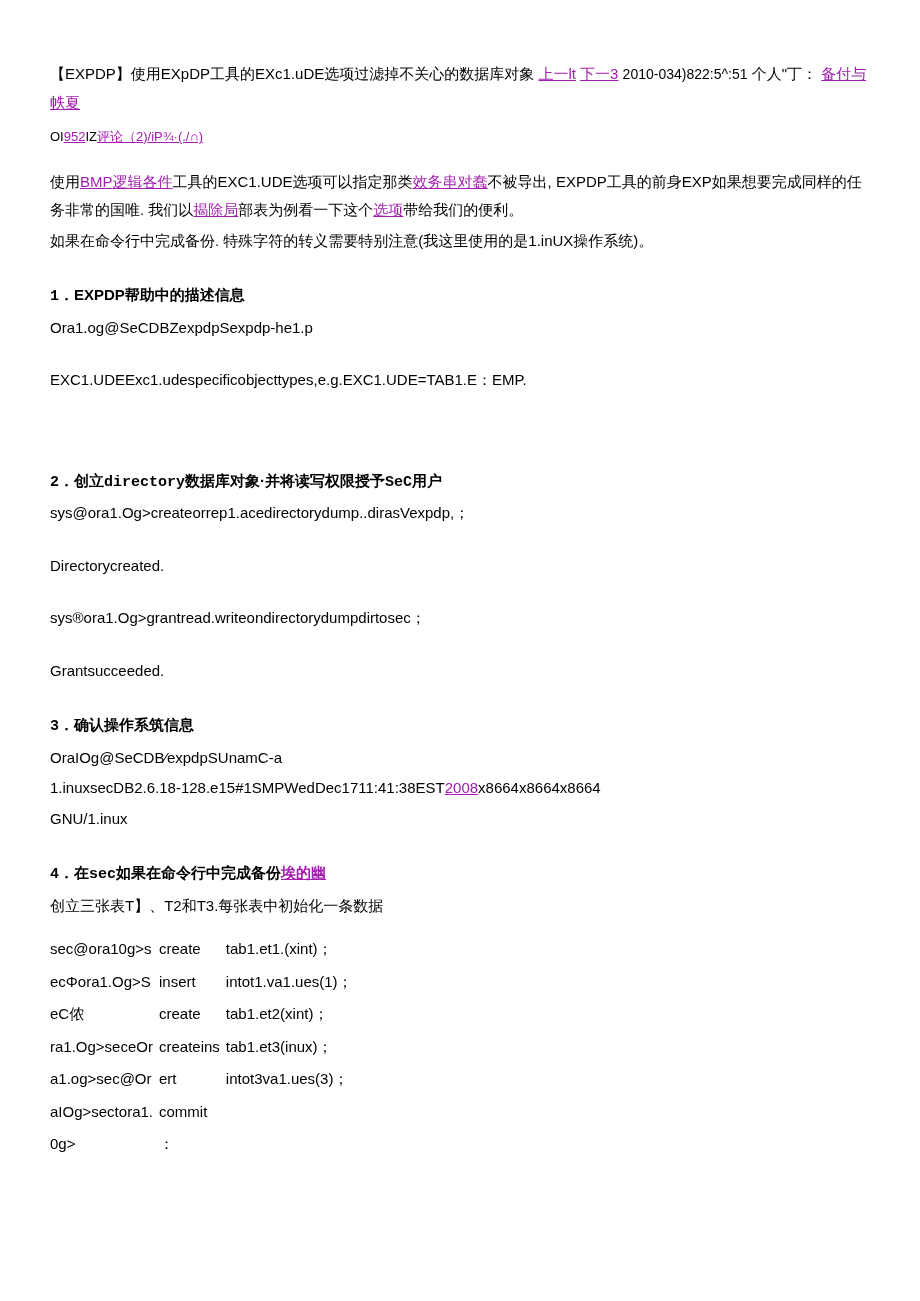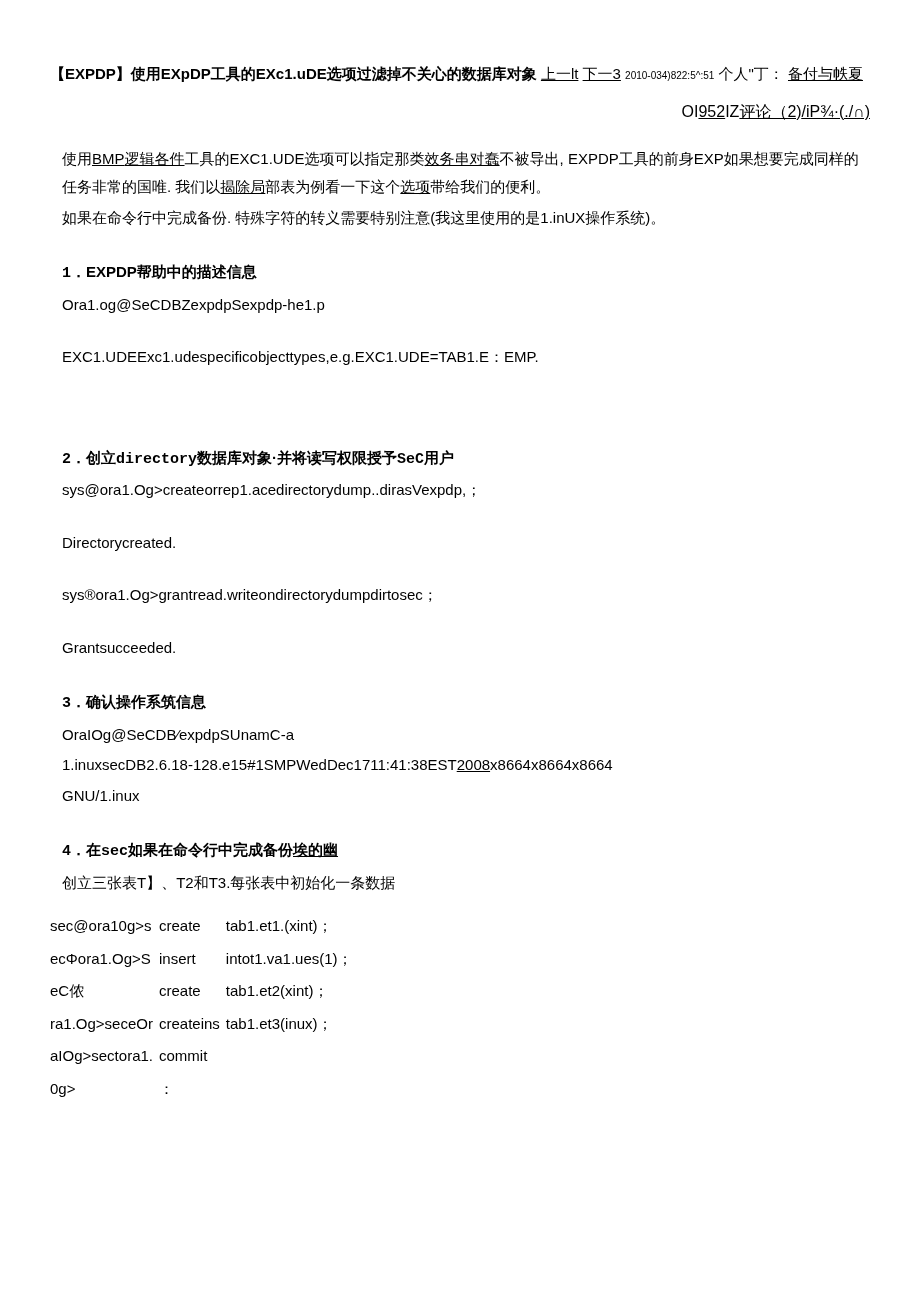--- a/index.html
+++ b/index.html
@@ -10,49 +10,48 @@
     max-width: 820px;
     margin: 0 auto;
     padding: 60px 50px;
     background: #fff;
   }
   .title-line {
     font-size: 15px;
     margin-bottom: 4px;
   }
   .title-bold {
-    font-weight: bold;
+    font-weight: normal;
   }
   a {
-    color: #000000;
+    color: #a21caf;
     text-decoration: underline;
   }
   .small-gray {
-    font-size: 10px;
+    font-size: 14px;
   }
   .meta-right {
-    text-align: right;
-    font-size: 16px;
+    font-size: 13px;
     margin: 8px 0 18px 0;
   }
   .section-head {
     font-weight: bold;
     margin-top: 26px;
     margin-bottom: 2px;
   }
   .num {
     font-family: "Courier New", monospace;
     font-weight: bold;
   }
   .mono {
     font-family: "Courier New", monospace;
     font-weight: bold;
   }
   p {
-    margin: 0 0 2px 12px;
+    margin: 0 0 2px 0;
   }
   .para {
     margin-bottom: 2px;
   }
   .gap {
     height: 22px;
   }
   .tbl {
     border-collapse: collapse;
     margin-top: 13px;
@@ -134,20 +133,25 @@
         <td>eC侬</td>
         <td>create</td>
         <td>tab1.et2(xint)；</td>
       </tr>
       <tr>
         <td>ra1.Og&gt;seceOr</td>
         <td>createins</td>
         <td>tab1.et3(inux)；</td>
       </tr>
       <tr>
+        <td>a1.og&gt;sec@Or</td>
+        <td>ert</td>
+        <td>intot3va1.ues(3)；</td>
+      </tr>
+      <tr>
         <td>aIOg&gt;sectora1.</td>
         <td>commit</td>
         <td></td>
       </tr>
       <tr>
         <td>0g&gt;</td>
         <td>：</td>
         <td></td>
       </tr>
     </tbody>

